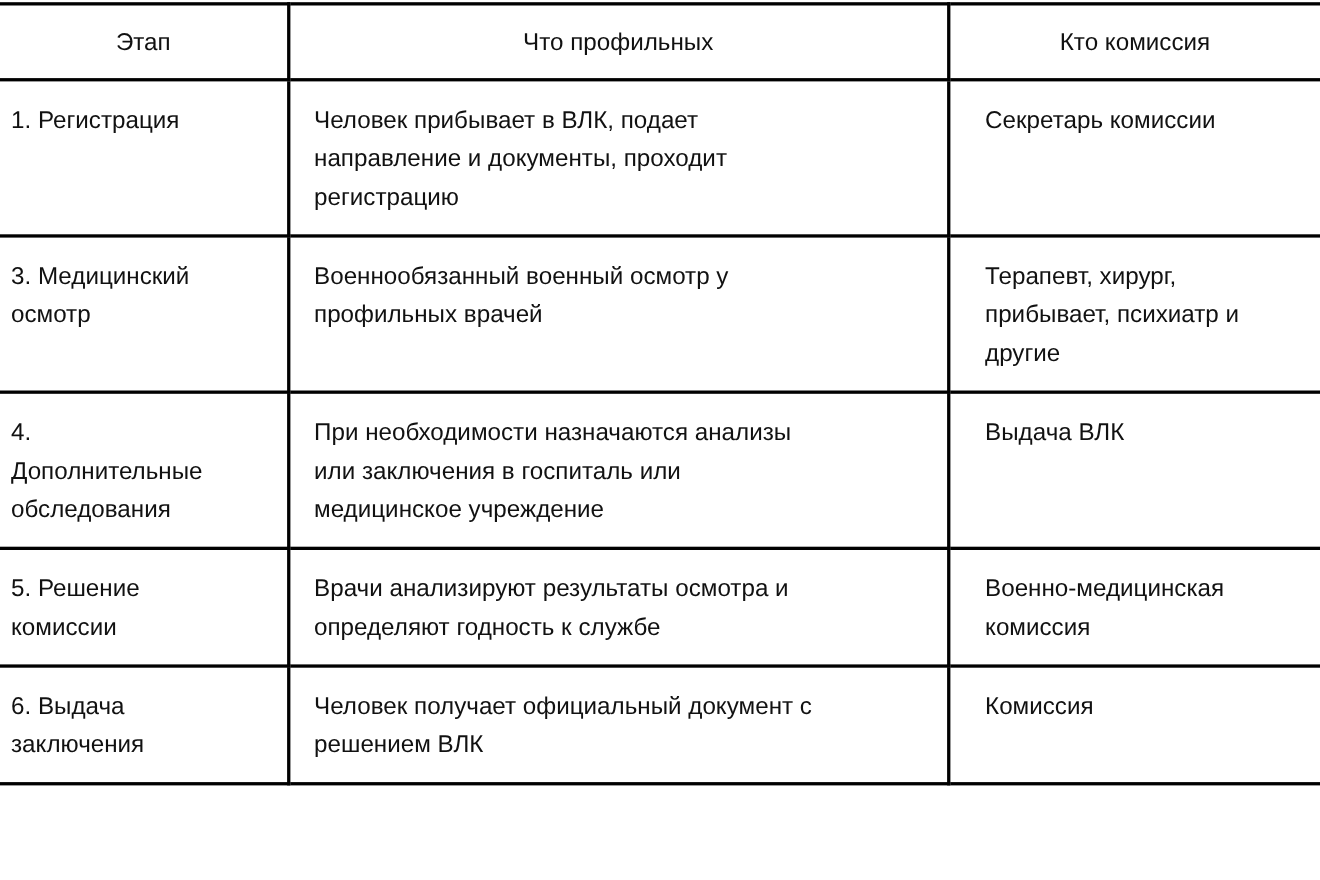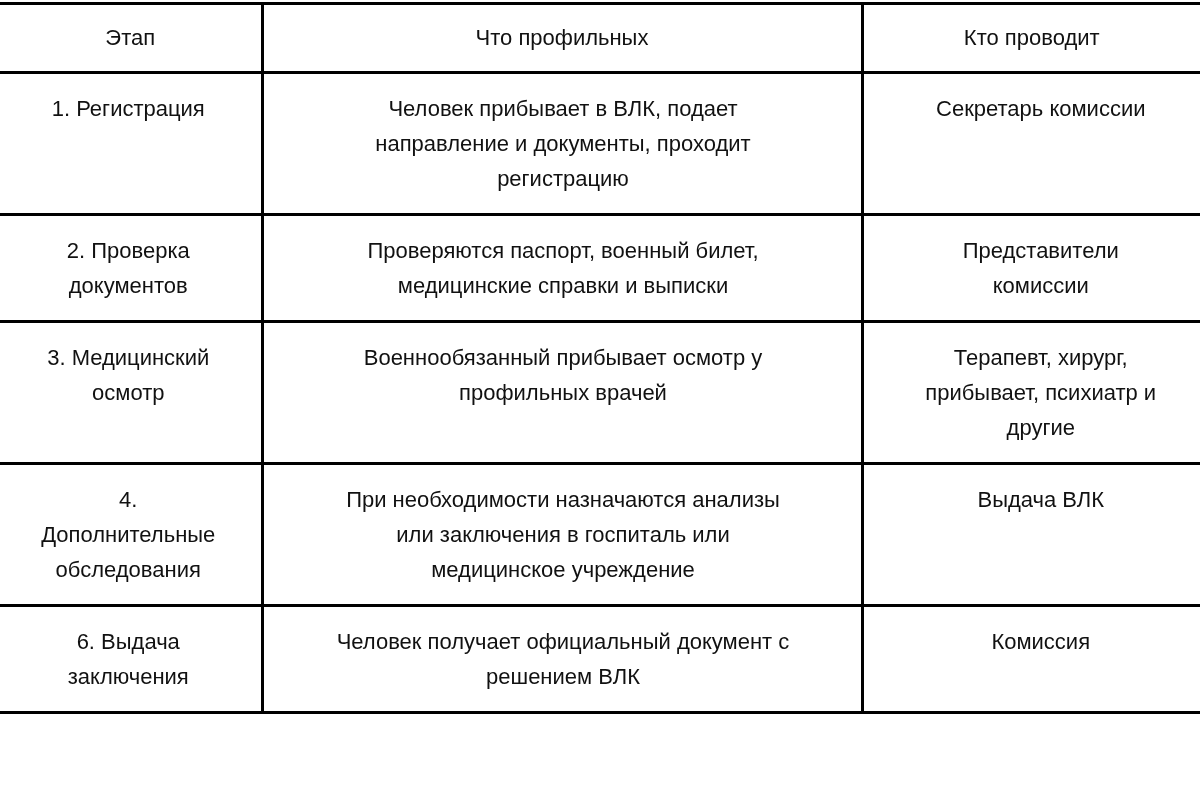--- a/index.html
+++ b/index.html
@@ -58,21 +58,21 @@
     border-right: 3px solid #000000;
   }
 
   table.vlk-table thead th {
     text-align: center;
     padding: 15px 14px 16px 14px;
     height: 66px;
   }
 
   table.vlk-table tbody td {
-    text-align: center;
+    text-align: left;
     padding: 17px 22px 17px 14px;
   }
 
   table.vlk-table tbody td.col-stage { padding-left: 10px; padding-right: 14px; }
   table.vlk-table tbody td.col-what  { padding-left: 22px; padding-right: 20px; }
   table.vlk-table tbody td.col-who   { padding-left: 32px; padding-right: 14px; }
 
   
   tbody tr.r0 td { height: 141px; }
   tbody tr.r1 td { height: 102px; }
@@ -93,61 +93,47 @@
   <table class="vlk-table">
     <colgroup>
       <col class="c-stage">
       <col class="c-what">
       <col class="c-who">
     </colgroup>
     <thead>
       <tr>
         <th class="sep">Этап</th>
         <th class="sep">Что профильных</th>
-        <th>Кто проводит</th>
+        <th>Кто комиссия</th>
       </tr>
     </thead>
     <tbody>
 
       <tr class="r0">
         <td class="sep col-stage">
             <span class="cell-text">1. Регистрация</span>
           </td>
         <td class="sep col-what">
             <span class="cell-text">Человек прибывает в ВЛК, подает
 направление и документы, проходит
 регистрацию</span>
           </td>
         <td class="col-who">
             <span class="cell-text">Секретарь комиссии</span>
           </td>
       </tr>
 
-      <tr class="r1">
-        <td class="sep col-stage">
-            <span class="cell-text">2. Проверка
-документов</span>
-          </td>
-        <td class="sep col-what">
-            <span class="cell-text">Проверяются паспорт, военный билет,
-медицинские справки и выписки</span>
-          </td>
-        <td class="col-who">
-            <span class="cell-text">Представители
-комиссии</span>
-          </td>
-      </tr>
 
       <tr class="r2">
         <td class="sep col-stage">
             <span class="cell-text">3. Медицинский
 осмотр</span>
           </td>
         <td class="sep col-what">
-            <span class="cell-text">Военнообязанный прибывает осмотр у
+            <span class="cell-text">Военнообязанный военный осмотр у
 профильных врачей</span>
           </td>
         <td class="col-who">
             <span class="cell-text">Терапевт, хирург,
 прибывает, психиатр и
 другие</span>
           </td>
       </tr>
 
       <tr class="r3">
@@ -159,20 +145,34 @@
         <td class="sep col-what">
             <span class="cell-text">При необходимости назначаются анализы
 или заключения в госпиталь или
 медицинское учреждение</span>
           </td>
         <td class="col-who">
             <span class="cell-text">Выдача ВЛК</span>
           </td>
       </tr>
 
+      <tr class="r4">
+        <td class="sep col-stage">
+            <span class="cell-text">5. Решение
+комиссии</span>
+          </td>
+        <td class="sep col-what">
+            <span class="cell-text">Врачи анализируют результаты осмотра и
+определяют годность к службе</span>
+          </td>
+        <td class="col-who">
+            <span class="cell-text">Военно-медицинская
+комиссия</span>
+          </td>
+      </tr>
 
       <tr class="r5">
         <td class="sep col-stage">
             <span class="cell-text">6. Выдача
 заключения</span>
           </td>
         <td class="sep col-what">
             <span class="cell-text">Человек получает официальный документ с
 решением ВЛК</span>
           </td>

